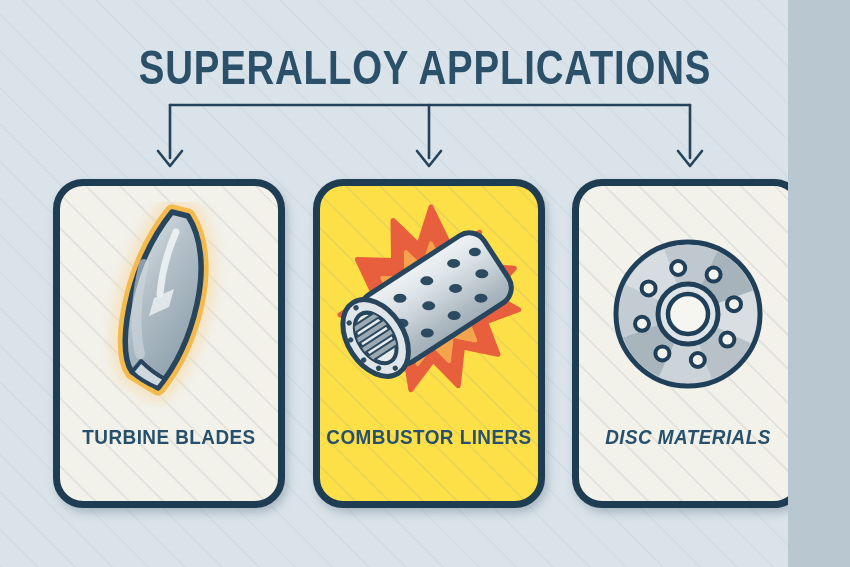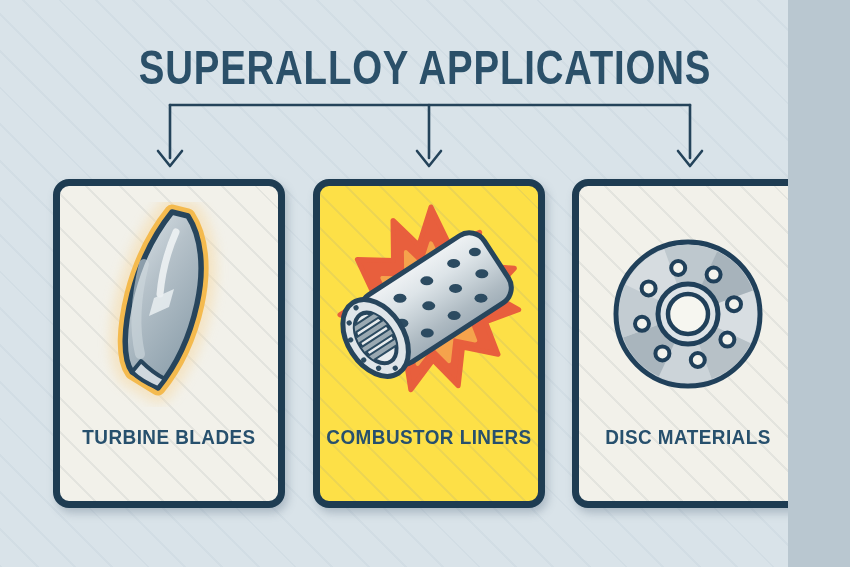--- a/index.html
+++ b/index.html
@@ -17,32 +17,32 @@
   .title{
     position:absolute;top:40px;left:0;width:850px;height:54px;
     display:flex;align-items:center;justify-content:center;
     font-size:48px;font-weight:bold;letter-spacing:1px;
     color:#2b5069;white-space:nowrap;
     transform:scaleX(0.80);transform-origin:center;
   }
   .connectors{position:absolute;left:0;top:0;pointer-events:none;}
   .card{
     position:absolute;top:179px;width:232px;height:329px;
-    box-sizing:border-box;border:7px solid #1e3c52;border-radius:16px;
+    box-sizing:border-box;border:7px solid #1e3c52;border-radius:30px;
     background:#f2f1ea;overflow:hidden;
     box-shadow:3px 5px 8px rgba(90,110,128,0.35);
   }
   .card::before{
     content:"";position:absolute;inset:0;pointer-events:none;
     background:repeating-linear-gradient(45deg,
       rgba(140,150,152,0.14) 0 2px, transparent 2px 24px);
   }
   .card-1{left:53px;}
   .card-2{left:313px;background:#fde047;}
-  .card-3{left:572px;}
+  .card-3{left:572px;font-style:italic;}
   .card-icon{
     position:absolute;left:50%;transform:translateX(-50%);
   }
   .card-label{
     position:absolute;top:234px;left:0;width:100%;height:34px;
     display:flex;align-items:center;justify-content:center;
     font-size:21px;font-weight:bold;color:#27506d;white-space:nowrap;
     transform:scaleX(0.90);transform-origin:center;letter-spacing:0.5px;
   }
   .sparkle{

